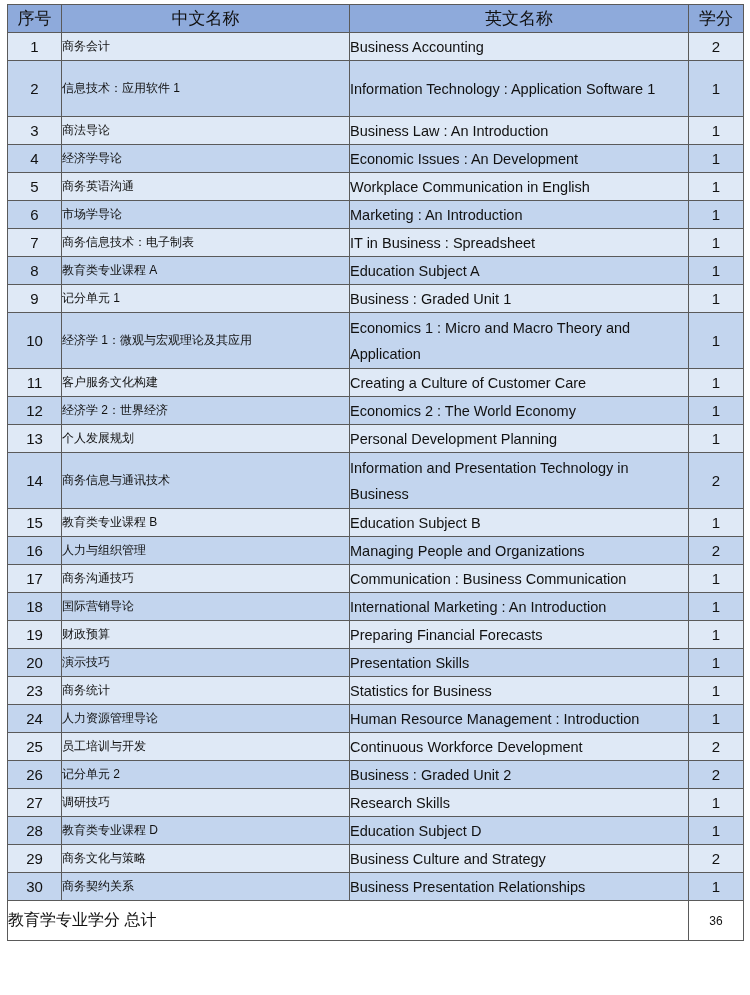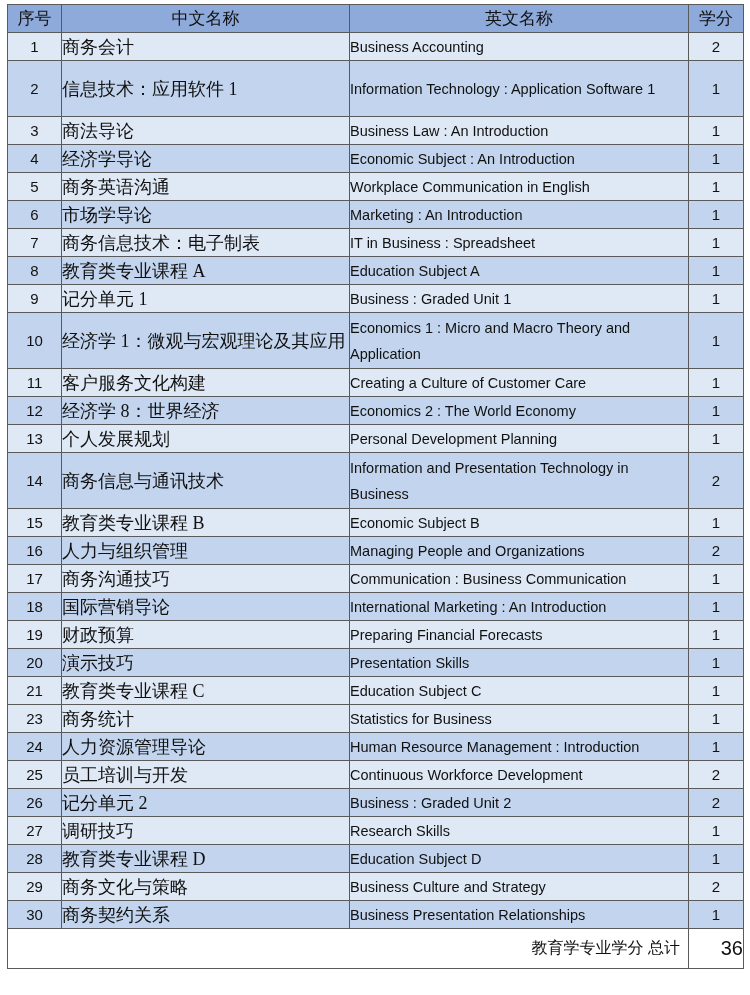--- a/index.html
+++ b/index.html
@@ -19,25 +19,25 @@
   }
   table.courses thead th {
     background: #8eaadb; height: 27px; font-size: 17px; font-weight: normal;
     text-align: center;
   }
   tr.row td { height: 27px; }
   tr.row.tall td { height: 55px; }
   tr.row.odd td { background: #dfe9f6; }
   tr.row.even td { background: #c3d5ee; }
   td.no, td.cr { text-align: center; }
-  td.cn { padding-left: 8px; font-size: 18px; font-family: Liberation Serif, serif; }
+  td.cn { padding-left: 8px; font-size: 12px; }
   td.en { padding-left: 8px; padding-right: 6px; line-height: 26px; font-size: 14.5px; margin-left: 37px; }
   tr.total td { background: #ffffff; height: 39px; }
-  tr.total td.total-label { text-align: right; padding-right: 8px; font-size: 16px; }
-  tr.total td.total-value { text-align: right; font-size: 20px; }
+  tr.total td.total-label { padding-right: 8px; font-size: 16px; }
+  tr.total td.total-value { text-align: center; font-size: 12px; }
 </style>
 </head>
 <body>
 
 <table class="courses">
   <colgroup>
     <col class="c-no">
       <col class="c-cn">
       <col class="c-en">
       <col class="c-cr">
@@ -65,21 +65,21 @@
       </tr>
       <tr class="row odd">
         <td class="no">3</td>
         <td class="cn">商法导论</td>
         <td class="en">Business Law : An Introduction</td>
         <td class="cr">1</td>
       </tr>
       <tr class="row even">
         <td class="no">4</td>
         <td class="cn">经济学导论</td>
-        <td class="en">Economic Subject : An Introduction</td>
+        <td class="en">Economic Issues : An Development</td>
         <td class="cr">1</td>
       </tr>
       <tr class="row odd">
         <td class="no">5</td>
         <td class="cn">商务英语沟通</td>
         <td class="en">Workplace Communication in English</td>
         <td class="cr">1</td>
       </tr>
       <tr class="row even">
         <td class="no">6</td>
@@ -112,40 +112,40 @@
         <td class="cr">1</td>
       </tr>
       <tr class="row odd">
         <td class="no">11</td>
         <td class="cn">客户服务文化构建</td>
         <td class="en">Creating a Culture of Customer Care</td>
         <td class="cr">1</td>
       </tr>
       <tr class="row even">
         <td class="no">12</td>
-        <td class="cn">经济学 8：世界经济</td>
+        <td class="cn">经济学 2：世界经济</td>
         <td class="en">Economics 2 : The World Economy</td>
         <td class="cr">1</td>
       </tr>
       <tr class="row odd">
         <td class="no">13</td>
         <td class="cn">个人发展规划</td>
         <td class="en">Personal Development Planning</td>
         <td class="cr">1</td>
       </tr>
       <tr class="row even tall">
         <td class="no">14</td>
         <td class="cn">商务信息与通讯技术</td>
         <td class="en">Information and Presentation Technology in Business</td>
         <td class="cr">2</td>
       </tr>
       <tr class="row odd">
         <td class="no">15</td>
         <td class="cn">教育类专业课程 B</td>
-        <td class="en">Economic Subject B</td>
+        <td class="en">Education Subject B</td>
         <td class="cr">1</td>
       </tr>
       <tr class="row even">
         <td class="no">16</td>
         <td class="cn">人力与组织管理</td>
         <td class="en">Managing People and Organizations</td>
         <td class="cr">2</td>
       </tr>
       <tr class="row odd">
         <td class="no">17</td>
@@ -162,26 +162,20 @@
       <tr class="row odd">
         <td class="no">19</td>
         <td class="cn">财政预算</td>
         <td class="en">Preparing Financial Forecasts</td>
         <td class="cr">1</td>
       </tr>
       <tr class="row even">
         <td class="no">20</td>
         <td class="cn">演示技巧</td>
         <td class="en">Presentation Skills</td>
-        <td class="cr">1</td>
-      </tr>
-      <tr class="row odd">
-        <td class="no">21</td>
-        <td class="cn">教育类专业课程 C</td>
-        <td class="en">Education Subject C</td>
         <td class="cr">1</td>
       </tr>
       <tr class="row odd">
         <td class="no">23</td>
         <td class="cn">商务统计</td>
         <td class="en">Statistics for Business</td>
         <td class="cr">1</td>
       </tr>
       <tr class="row even">
         <td class="no">24</td>

